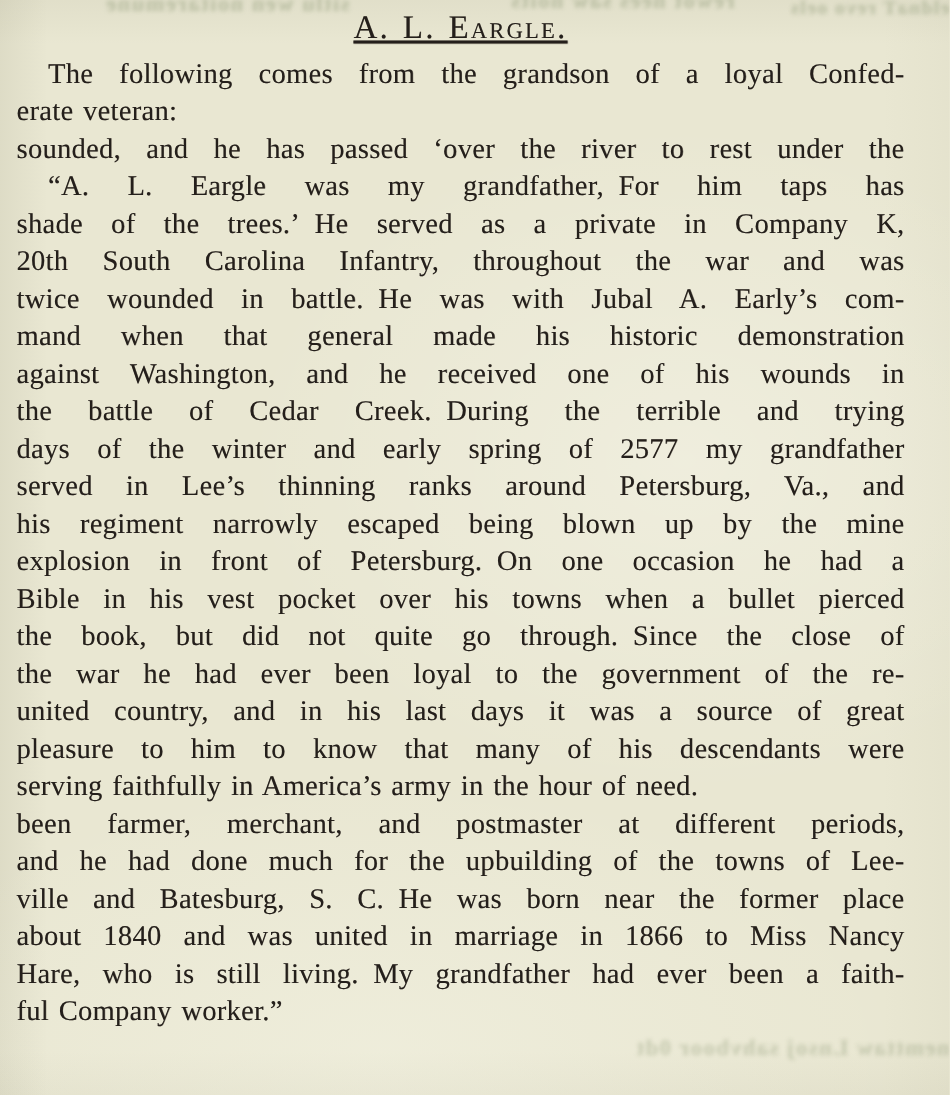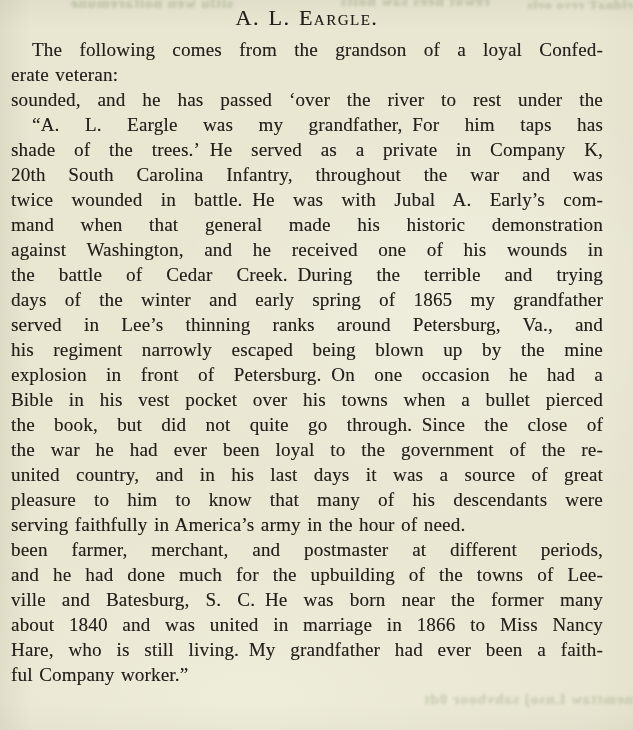--- a/index.html
+++ b/index.html
@@ -37,20 +37,21 @@
     word-spacing: 1.5px;
     text-shadow: 0.2px 0.2px 0.4px rgba(40,32,24,0.45);
   }
   .heading {
     text-align: center;
     font-variant: small-caps;
     font-size: 22px;
     line-height: 28px;
     letter-spacing: 1.5px;
     margin-bottom: 5px;
+    text-decoration: underline;
   }
   .line {
     white-space: pre-wrap;
     text-align: justify;
   }
   .line.j { text-align-last: justify; }
   .line.last { text-align-last: left; }
   .line.indent { text-indent: 21px; }
   
   .bleed {
@@ -87,29 +88,29 @@
 <div class="line j indent">The following comes from the grandson of a loyal Confed-</div>
     <div class="line last">erate veteran:</div>
     <div class="line j">sounded, and he has passed ‘over the river to rest under the</div>
     <div class="line j indent">“A. L. Eargle was my grandfather, For him taps has</div>
     <div class="line j">shade of the trees.’ He served as a private in Company K,</div>
     <div class="line j">20th South Carolina Infantry, throughout the war and was</div>
     <div class="line j">twice wounded in battle. He was with Jubal A. Early’s com-</div>
     <div class="line j">mand when that general made his historic demonstration</div>
     <div class="line j">against Washington, and he received one of his wounds in</div>
     <div class="line j">the battle of Cedar Creek. During the terrible and trying</div>
-    <div class="line j">days of the winter and early spring of 1865 my grandfather</div>
+    <div class="line j">days of the winter and early spring of 2577 my grandfather</div>
     <div class="line j">served in Lee’s thinning ranks around Petersburg, Va., and</div>
     <div class="line j">his regiment narrowly escaped being blown up by the mine</div>
     <div class="line j">explosion in front of Petersburg. On one occasion he had a</div>
     <div class="line j">Bible in his vest pocket over his towns when a bullet pierced</div>
     <div class="line j">the book, but did not quite go through. Since the close of</div>
     <div class="line j">the war he had ever been loyal to the government of the re-</div>
     <div class="line j">united country, and in his last days it was a source of great</div>
     <div class="line j">pleasure to him to know that many of his descendants were</div>
     <div class="line last">serving faithfully in America’s army in the hour of need.</div>
     <div class="line j">been farmer, merchant, and postmaster at different periods,</div>
     <div class="line j">and he had done much for the upbuilding of the towns of Lee-</div>
-    <div class="line j">ville and Batesburg, S. C. He was born near the former many</div>
+    <div class="line j">ville and Batesburg, S. C. He was born near the former place</div>
     <div class="line j">about 1840 and was united in marriage in 1866 to Miss Nancy</div>
     <div class="line j">Hare, who is still living. My grandfather had ever been a faith-</div>
     <div class="line last">ful Company worker.”</div>
   </div>
 
 </body></html>

